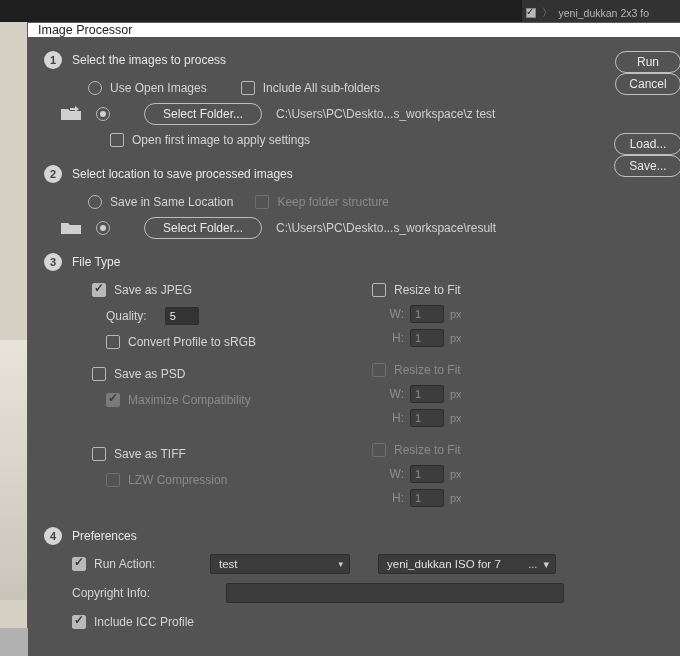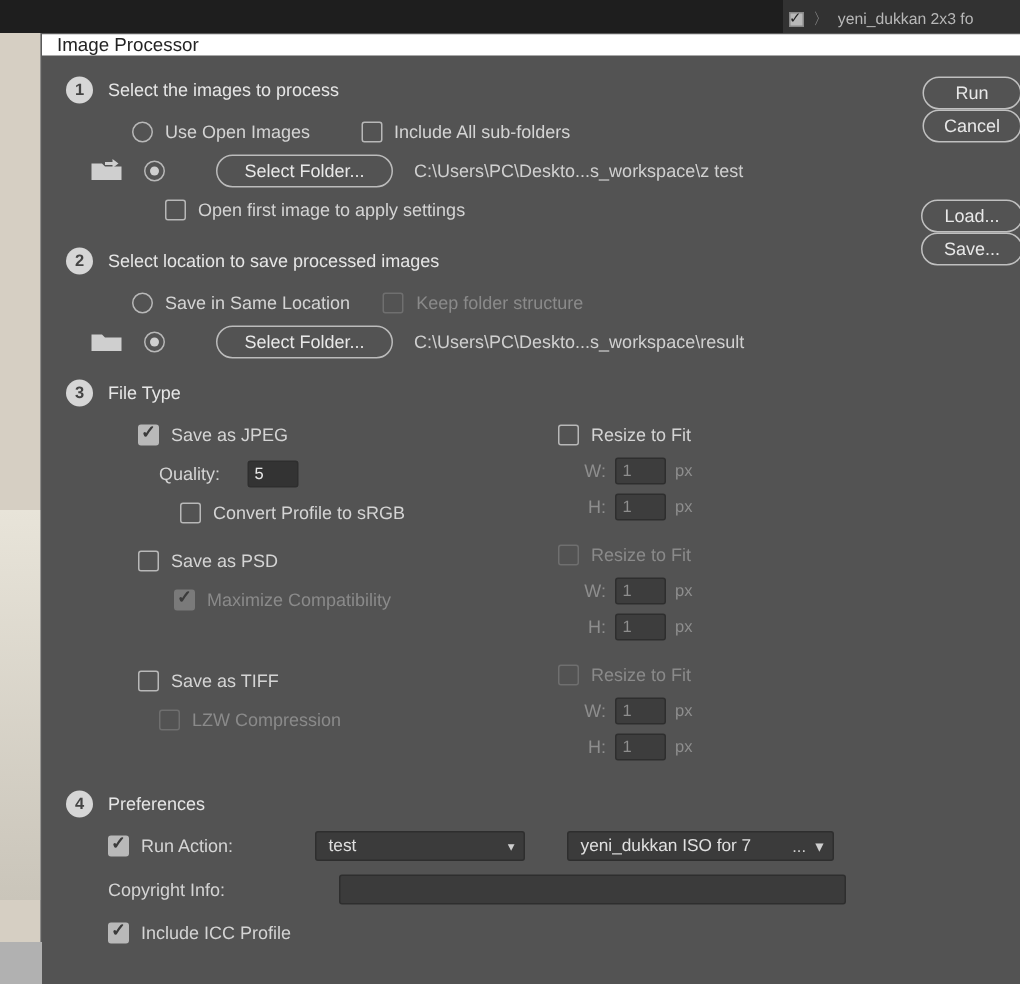--- a/index.html
+++ b/index.html
@@ -259,30 +259,30 @@
               <span class="chkbox on"></span>
               <span class="lbl">Save as JPEG</span>
             </div>
             <div class="row" style="margin-left:14px;">
               <span class="lbl">Quality:</span>
               <span style="width:2px"></span>
               <div class="numbox act">
                   <span>5</span>
                 </div>
             </div>
-            <div class="row" style="margin-left:28px;">
+            <div class="row" style="margin-left:14px;">
               <span class="chkbox"></span>
               <span class="lbl">Convert Profile to sRGB</span>
             </div>
             <div style="height:6px"></div>
             <div class="row">
               <span class="chkbox"></span>
               <span class="lbl">Save as PSD</span>
             </div>
-            <div class="row" style="margin-left:24px;">
+            <div class="row" style="margin-left:14px;">
               <span class="chkbox dim on"></span>
               <span class="lbl dim">Maximize Compatibility</span>
             </div>
             <div style="height:28px"></div>
             <div class="row">
               <span class="chkbox"></span>
               <span class="lbl">Save as TIFF</span>
             </div>
             <div class="row" style="margin-left:14px;">
               <span class="chkbox dim"></span>

